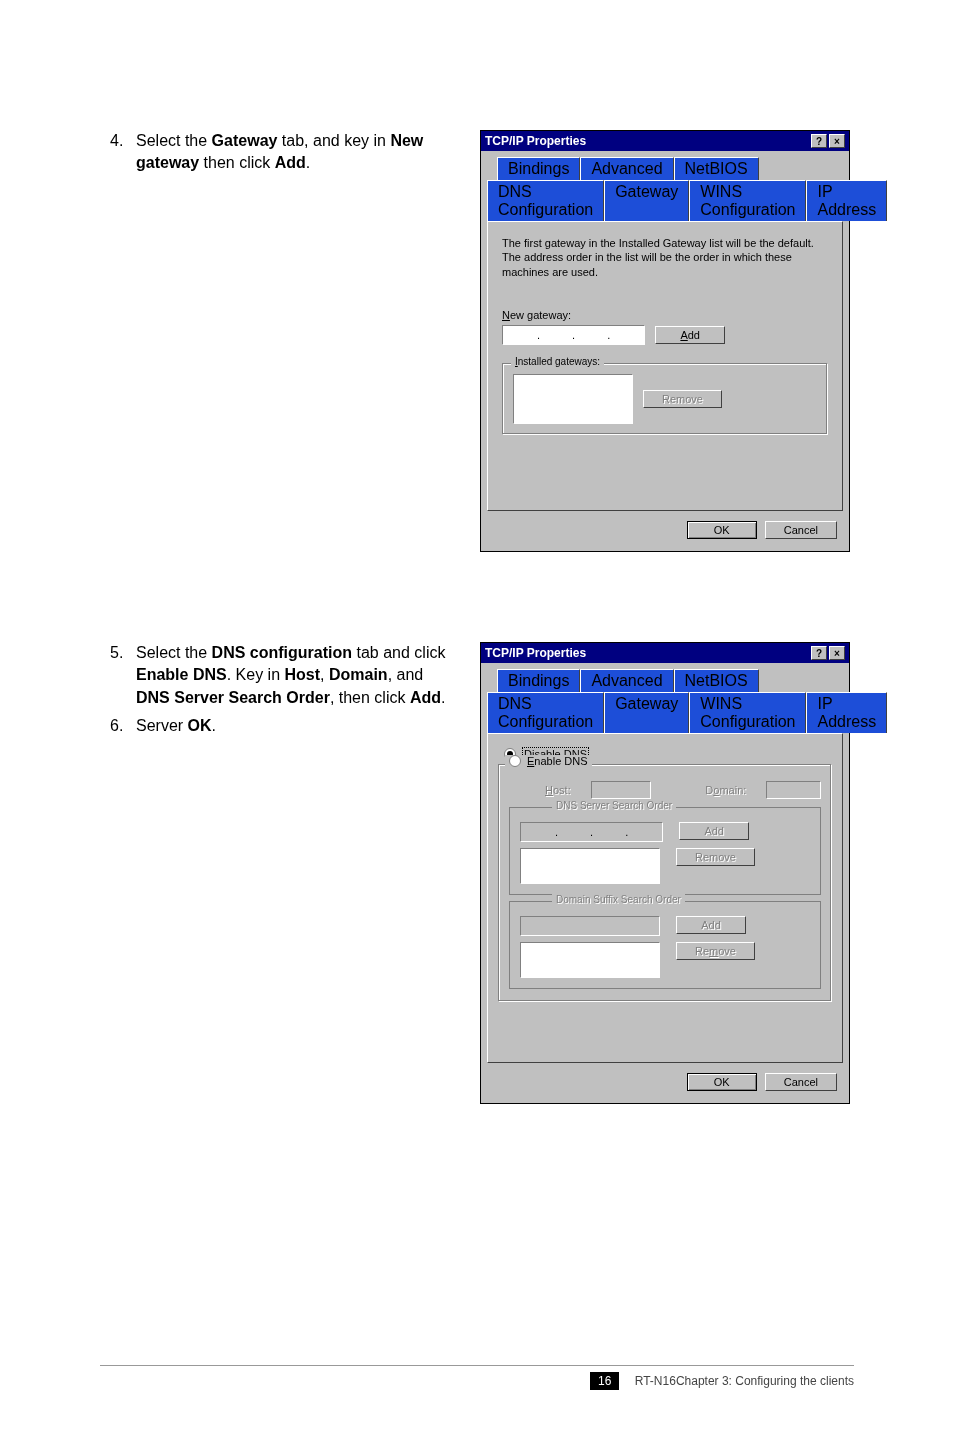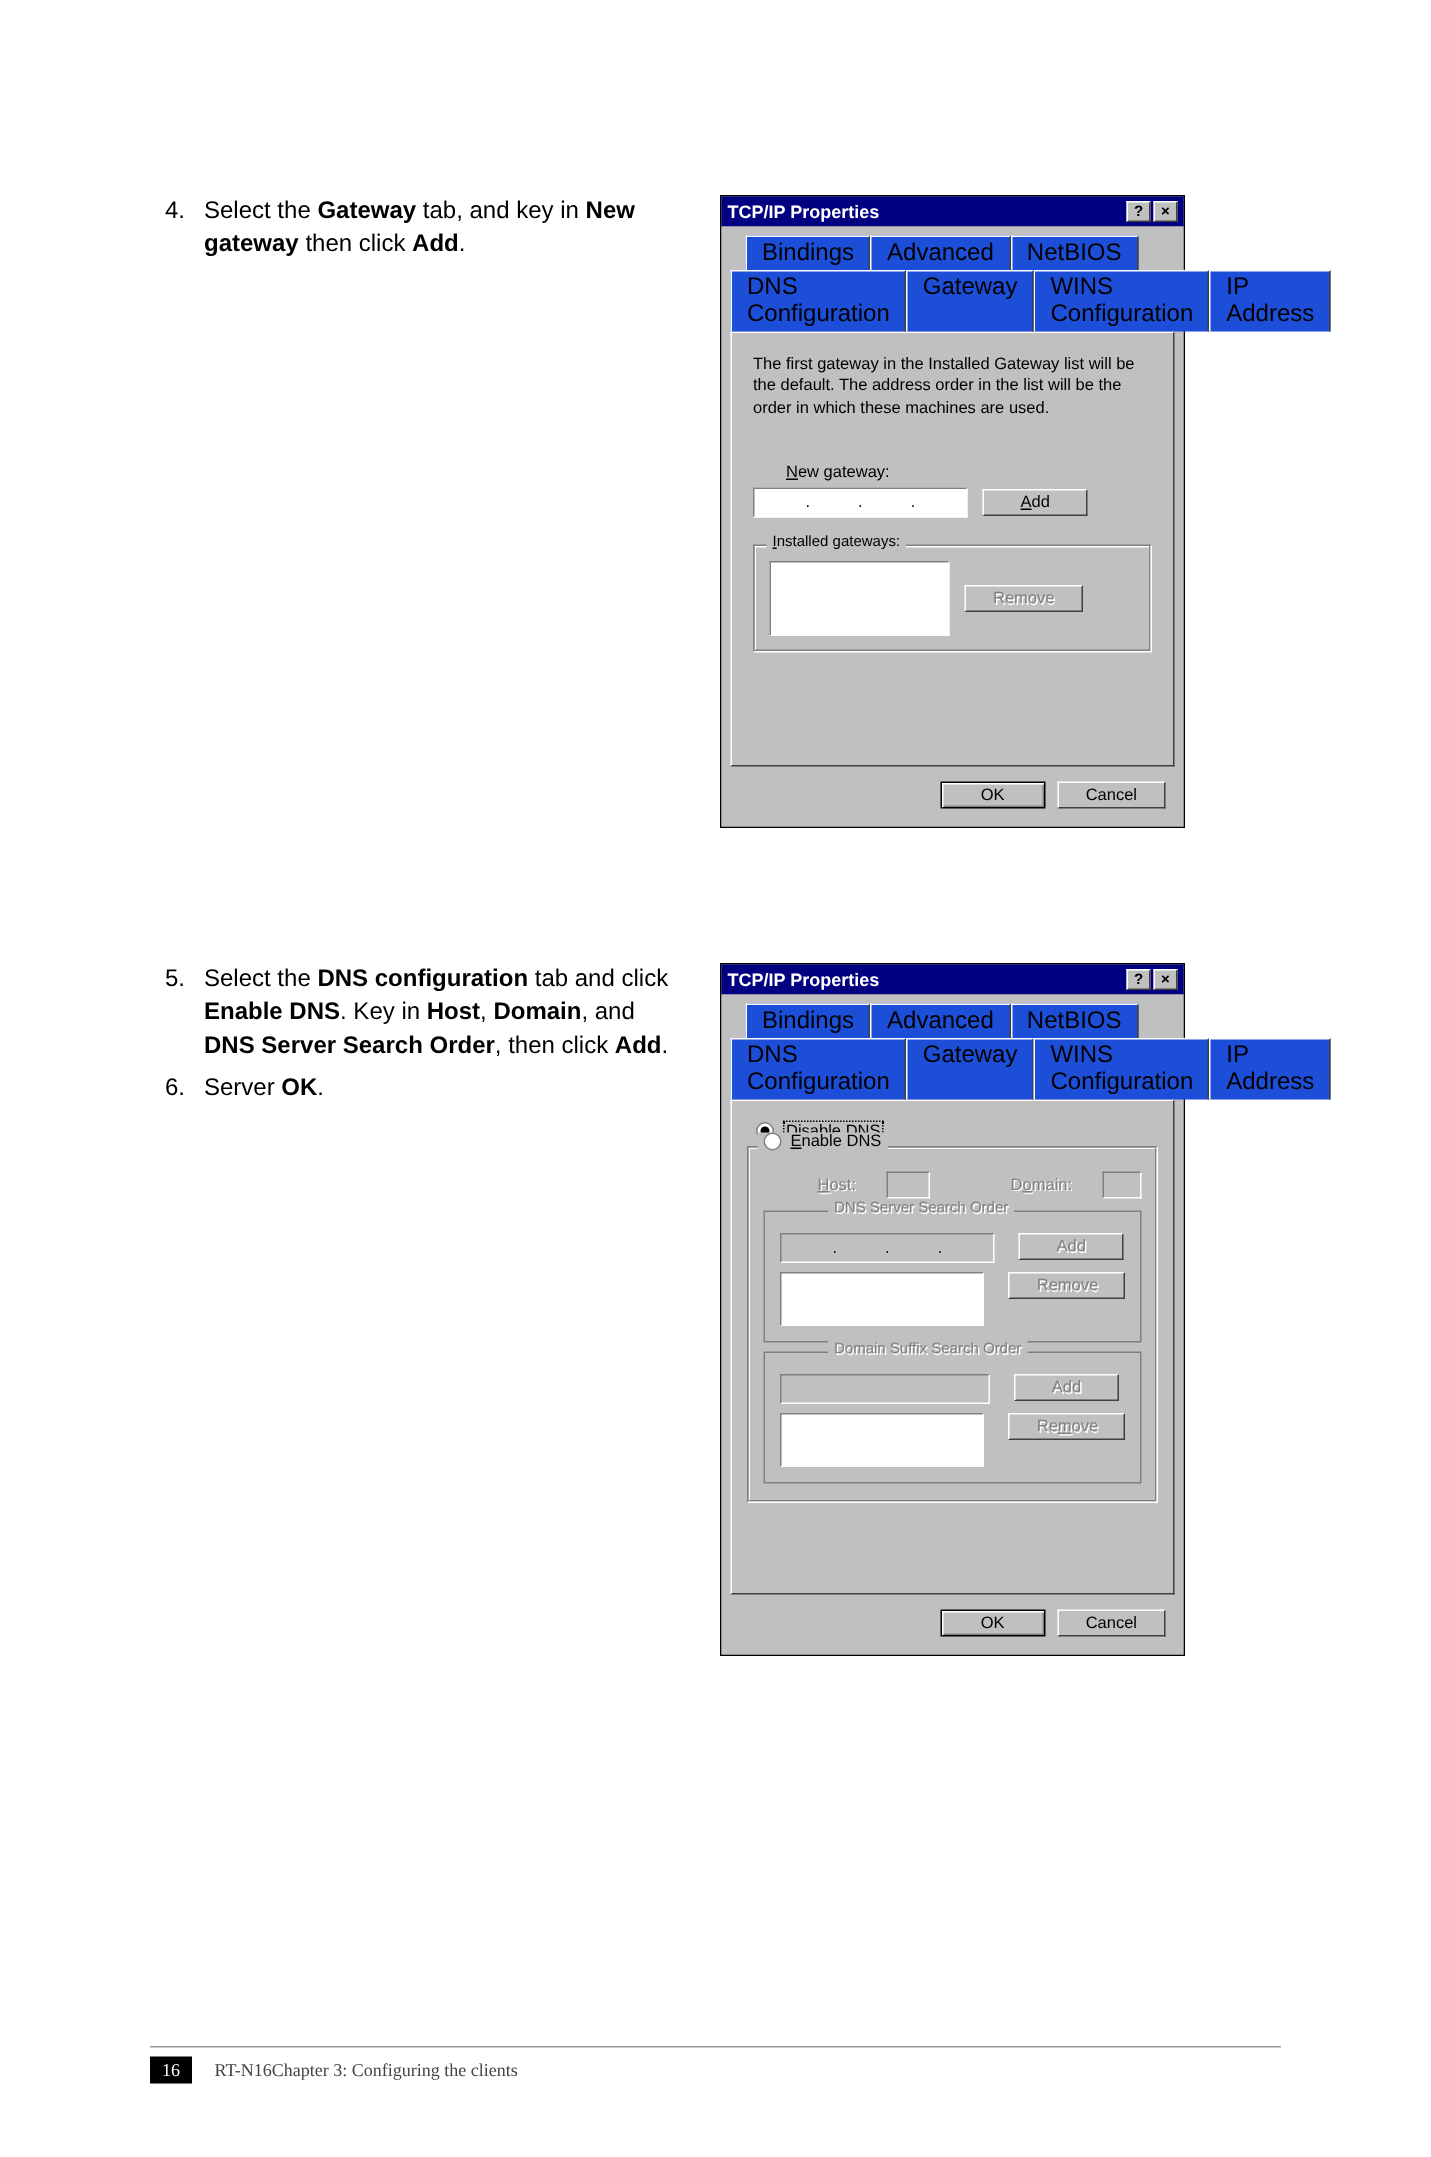--- a/index.html
+++ b/index.html
@@ -33,21 +33,21 @@
     margin-bottom: 6px;
   }
   .step-num {
     width: 26px;
     flex-shrink: 0;
   }
   .step-text { flex: 1; }
 
   
   .dialog {
-    width: 310px;
+    width: 370px;
     background: #c0c0c0;
     border: 1px solid #000;
     font-family: Tahoma, Arial, sans-serif;
     font-size: 11px;
   }
   .titlebar {
     background: #000080;
     color: #fff;
     font-weight: bold;
     padding: 3px 4px;
@@ -230,33 +230,32 @@
     padding: 0 1px;
   }
   .footer {
     position: absolute;
     bottom: 50px;
     left: 100px;
     right: 100px;
     border-top: 1px solid #999;
     padding-top: 8px;
     display: flex;
-    justify-content: flex-start;
+    justify-content: flex-end;
     font-size: 12px;
     color: #444;
-    font-family: Liberation Serif, serif;
   }
   .page-num {
     background: #000;
     color: #fff;
     padding: 2px 8px;
     font-size: 12px;
     margin-right: 12px;
   }
-  .gw-section .field-label { margin-top: 4px; margin-left: 22px; }
+  .gw-section .field-label { margin-top: 4px; }
   .ip-box.disabled { background: #c0c0c0; }
   .sm-listbox {
     background: #fff;
     border: 1px solid #808080;
     border-right-color: #fff;
     border-bottom-color: #fff;
     width: 140px;
     height: 36px;
   }
   .sec2-group {

